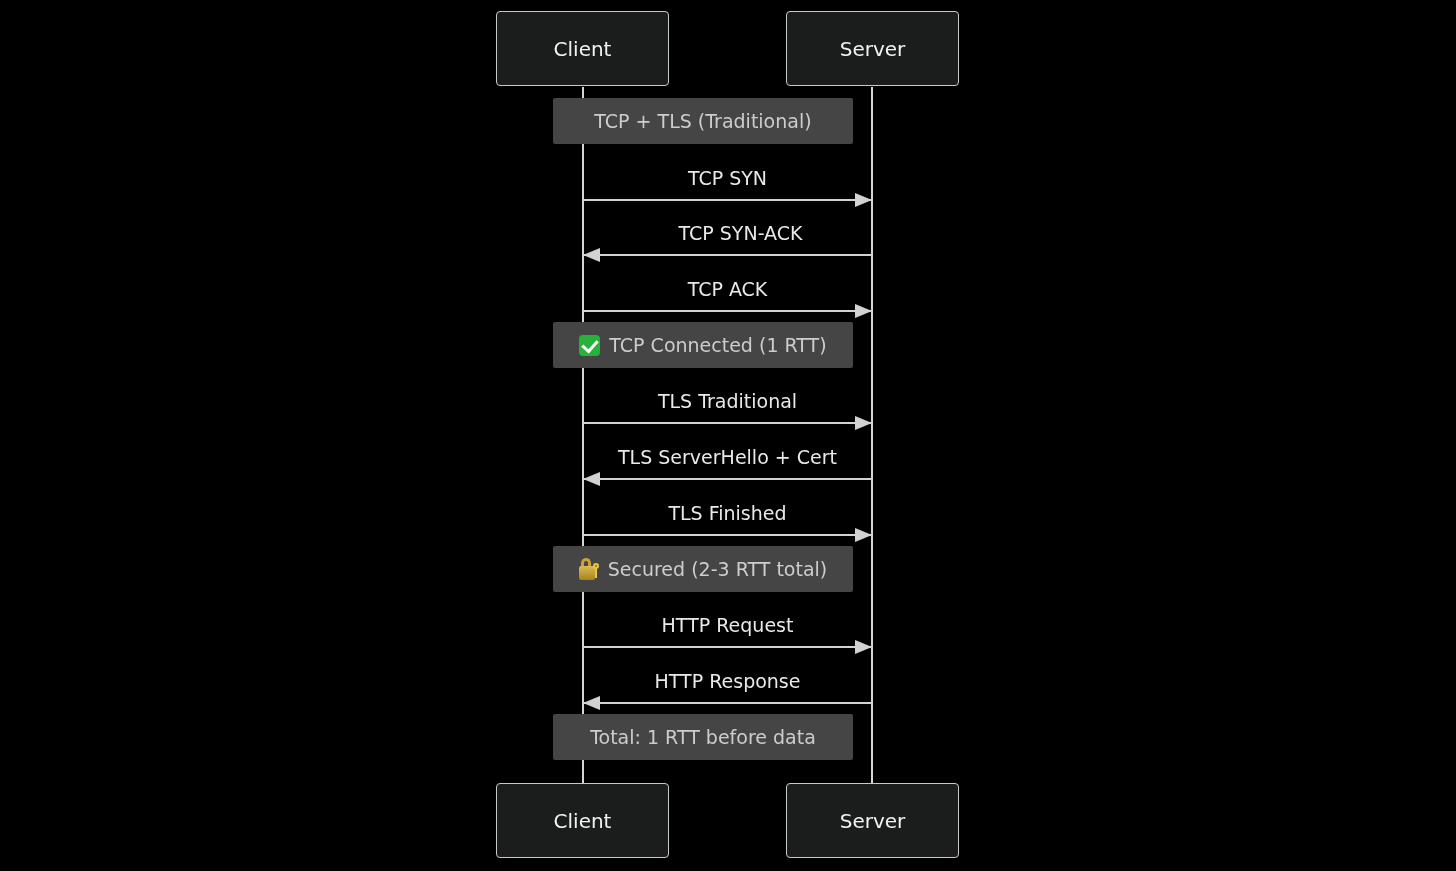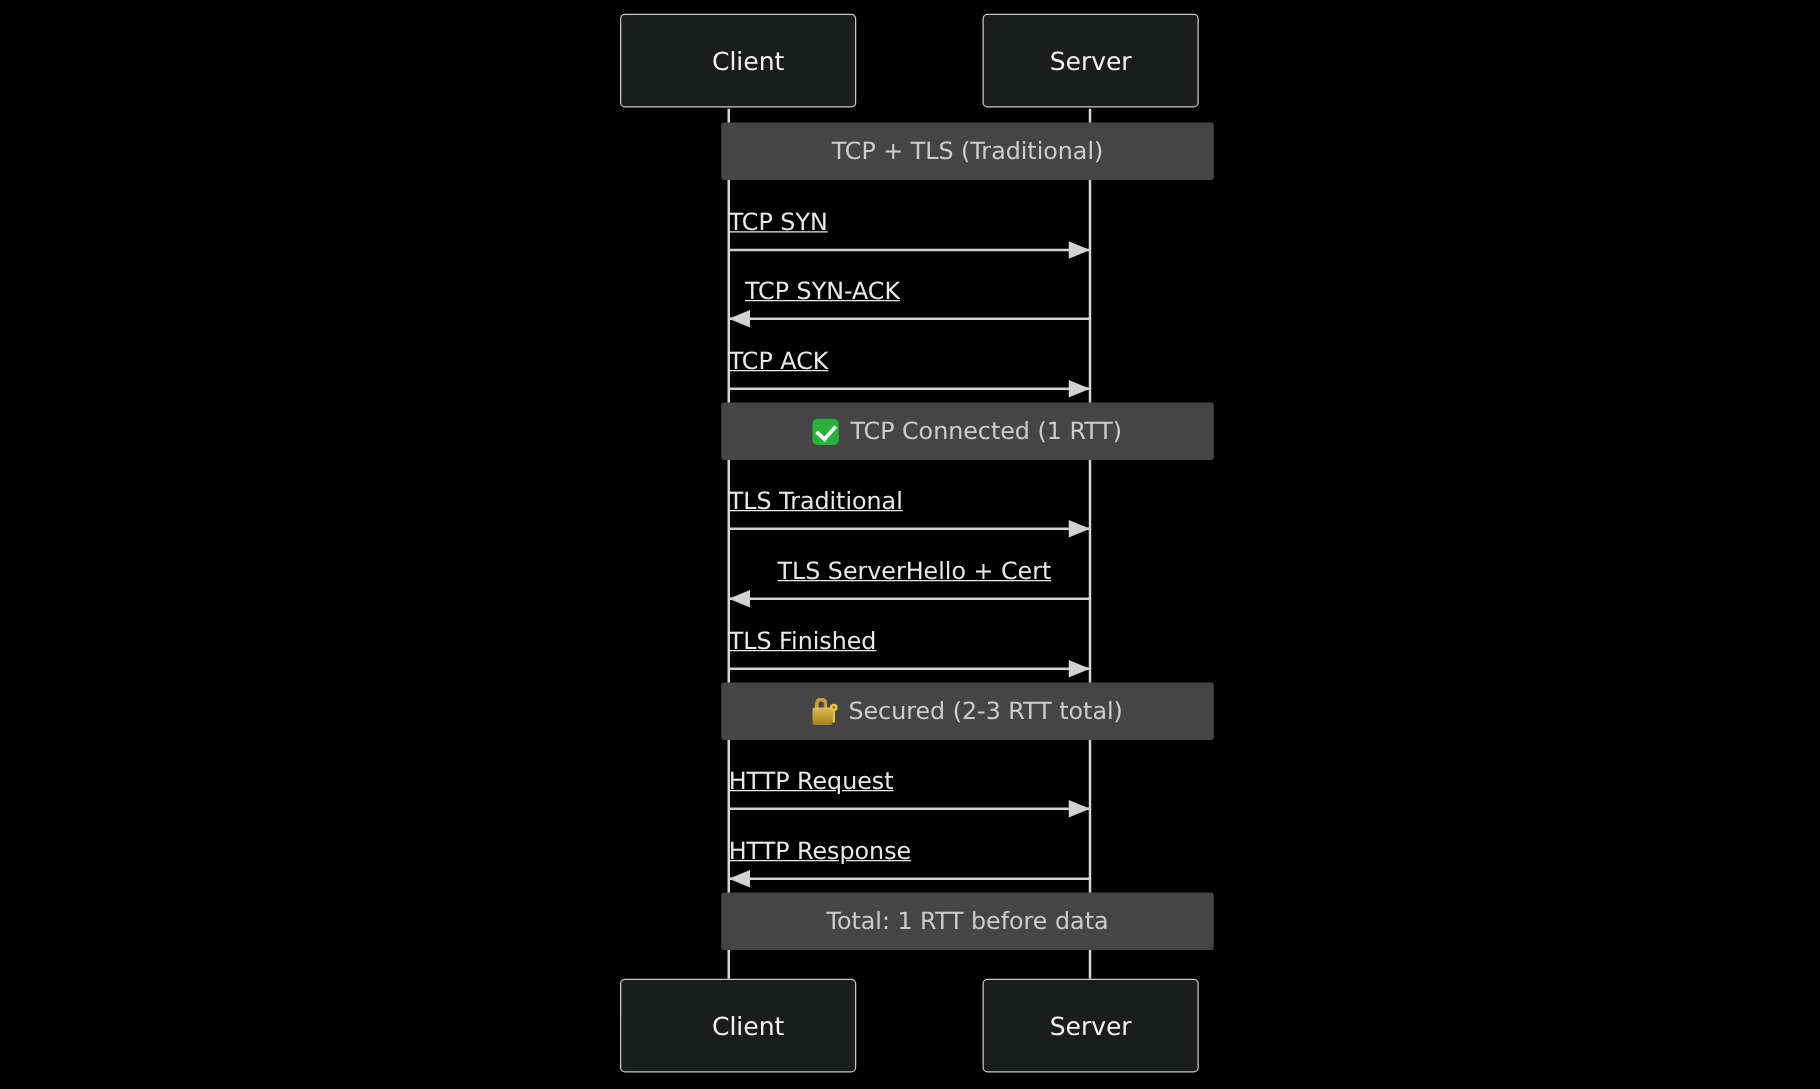--- a/index.html
+++ b/index.html
@@ -19,74 +19,72 @@
     height: 73px;
     background: #1b1c1c;
     border: 1.5px solid #c9c9c9;
     border-radius: 4px;
     display: flex;
     align-items: center;
     justify-content: center;
     color: #f2f2f2;
     font-size: 20px;
   }
-  .actor.client { left: 496px; padding-left: 16px; }
+  .actor.client { left: 496px; }
   .actor.server { left: 786px; }
   .actor.top    { top: 11px; }
   .actor.bottom { top: 783px; }
 
   
   .lifeline {
     position: absolute;
     top: 87px;
     width: 2px;
     height: 696px;
     background: #d6d6d6;
   }
   .lifeline.client { left: 582px; }
   .lifeline.server { left: 871px; }
 
   
   .banner {
     position: absolute;
     left: 553px;
-    width: 394px;
+    width: 300px;
     height: 46px;
     background: #454545;
     border-radius: 2px;
     display: flex;
     align-items: center;
     justify-content: center;
     gap: 9px;
     color: #cdcdcd;
     font-size: 19px;
     box-sizing: border-box;
-    margin-left: 24px;
   }
   .b1 { top: 98px; }
   .b2 { top: 322px; align-items: center; }
   .b3 { top: 546px; }
   .b4 { top: 714px; }
 
   
   .msg-label {
     position: absolute;
     left: 583px;
     width: 289px;
-    text-align: left;
+    text-align: center;
     color: #e9e9e9;
     font-size: 19px;
     line-height: 22px;
-    text-decoration: underline;
   }
   .m1 { top: 167px; }
   .m2 { top: 222px; padding-left: 13px; }
   .m3 { top: 278px; }
   .m4 { top: 390px; }
-  .m5 { top: 446px; padding-left: 39px; }
+  .m5 { top: 446px; }
   .m6 { top: 502px; }
   .m7 { top: 614px; }
   .m8 { top: 670px; }
 
   
   .arrow {
     position: absolute;
     left: 583px;
     width: 289px;
     height: 2px;

